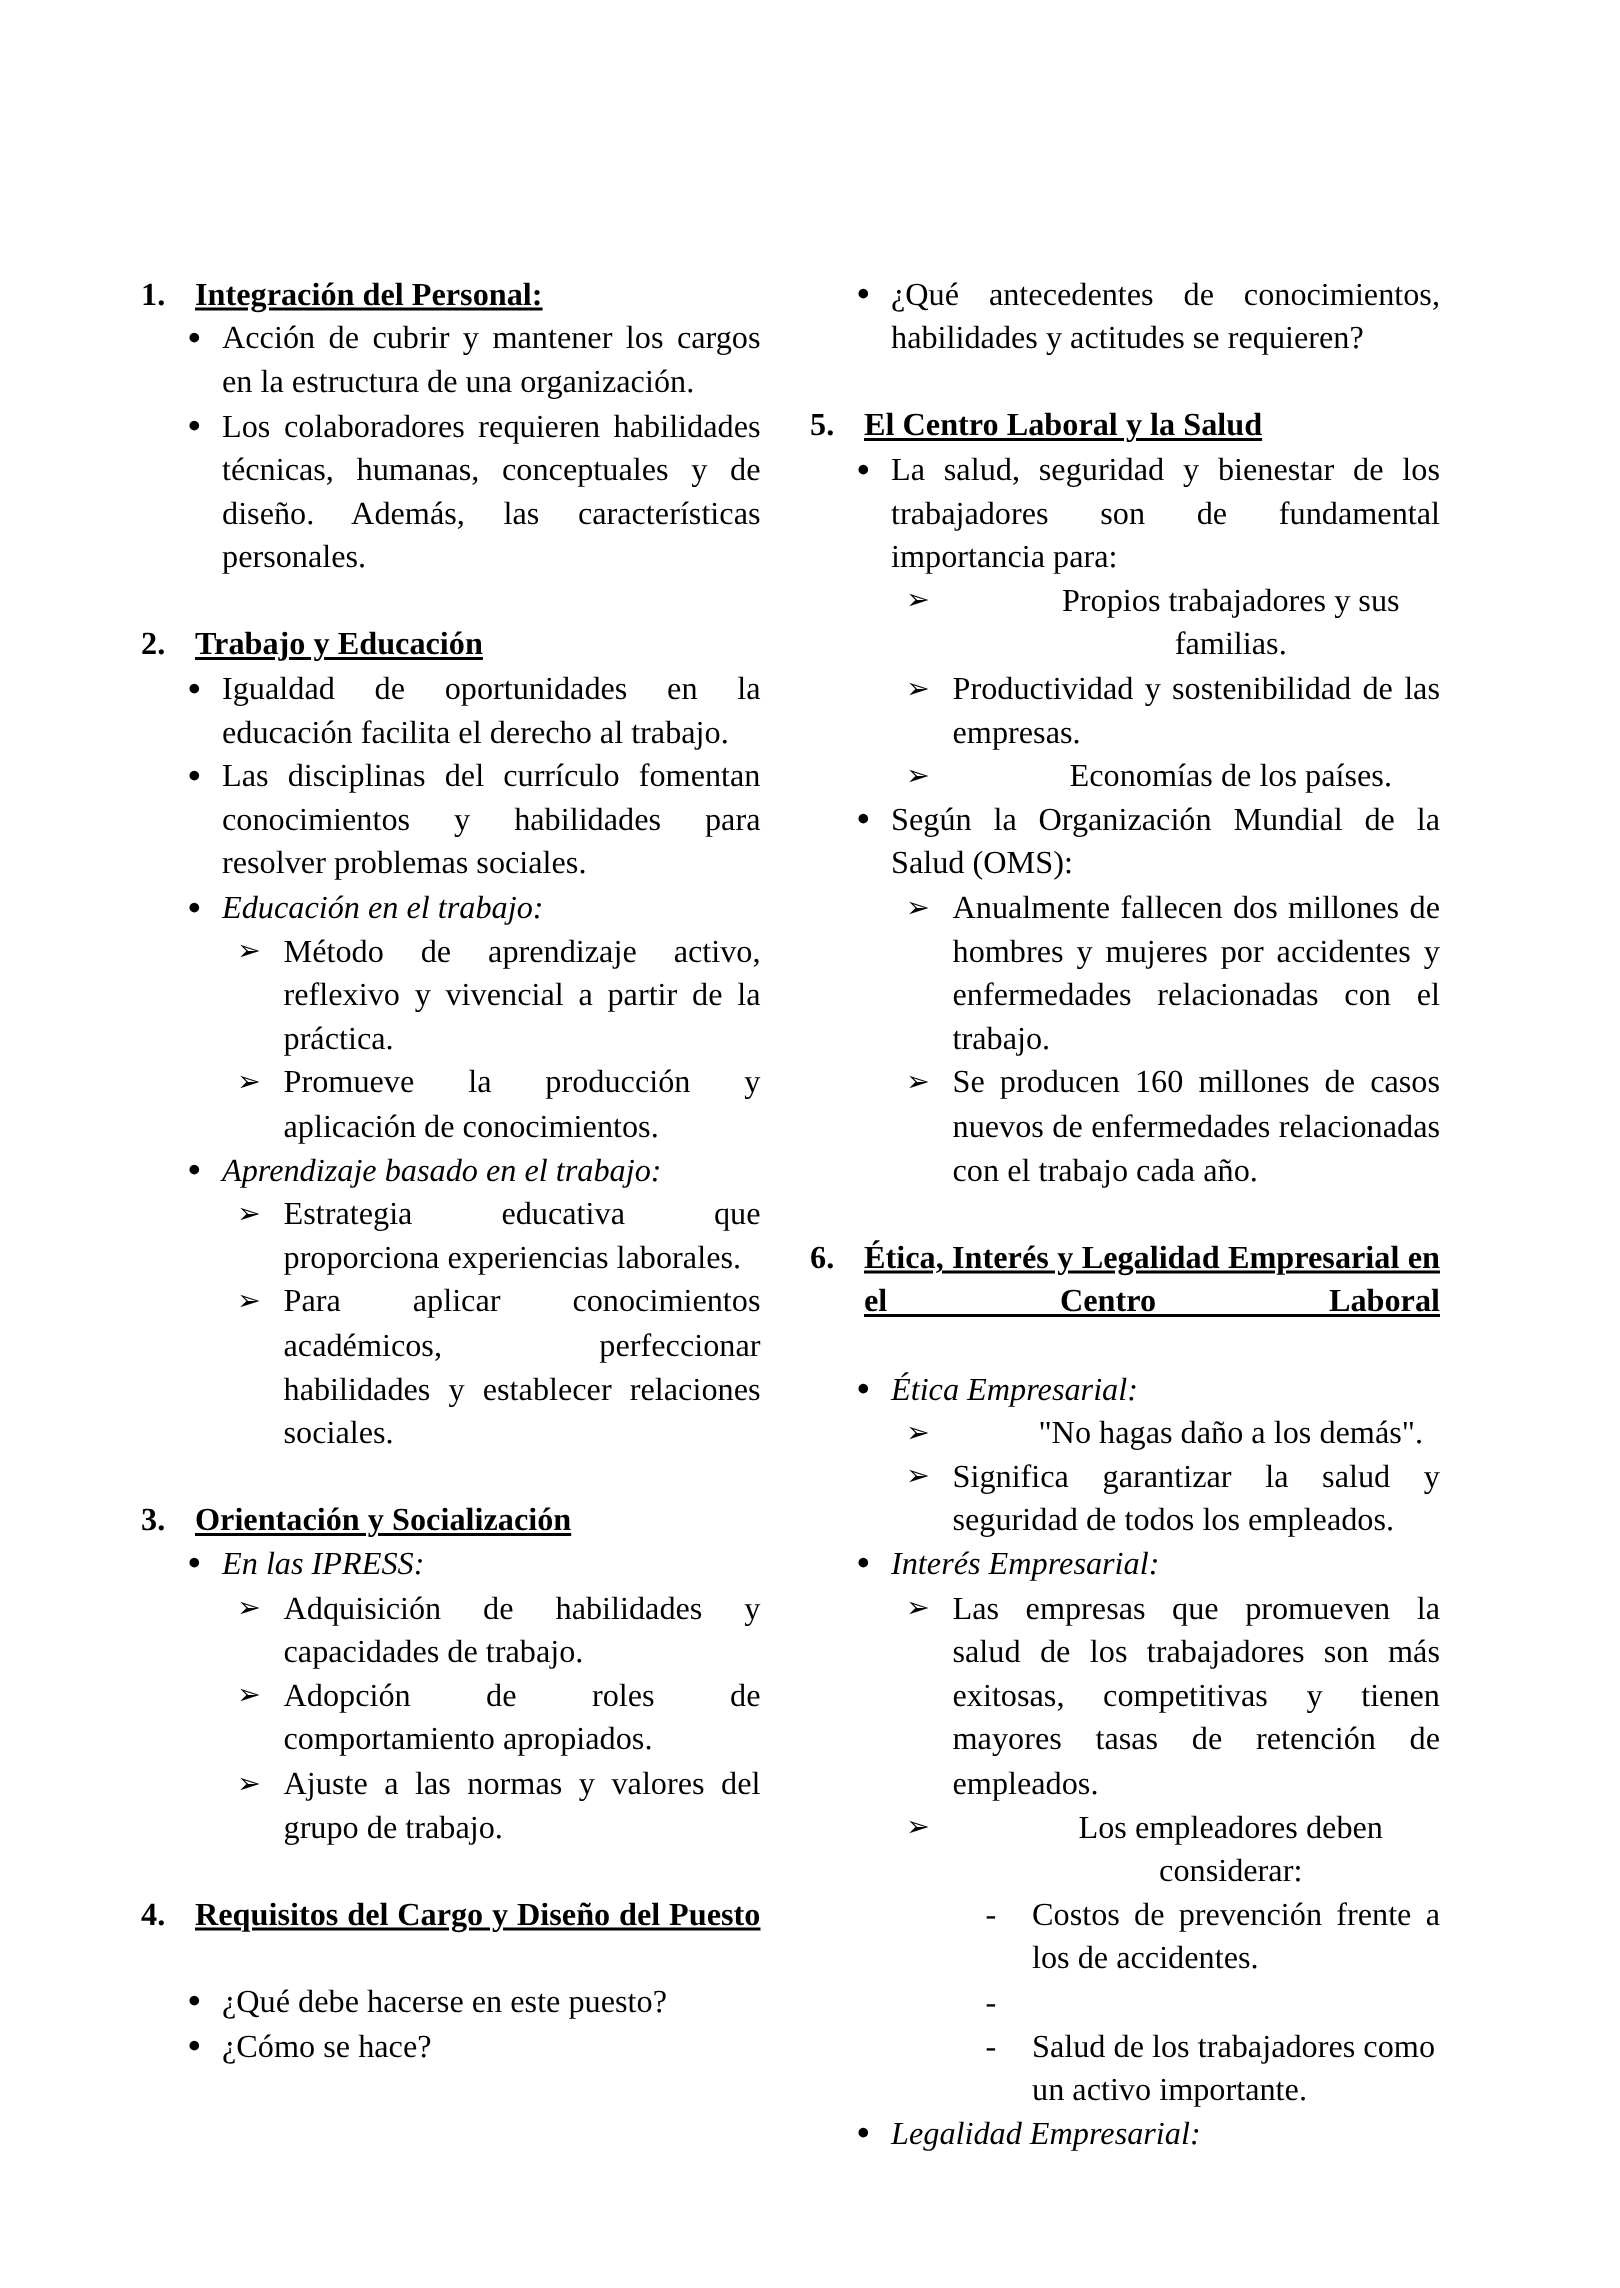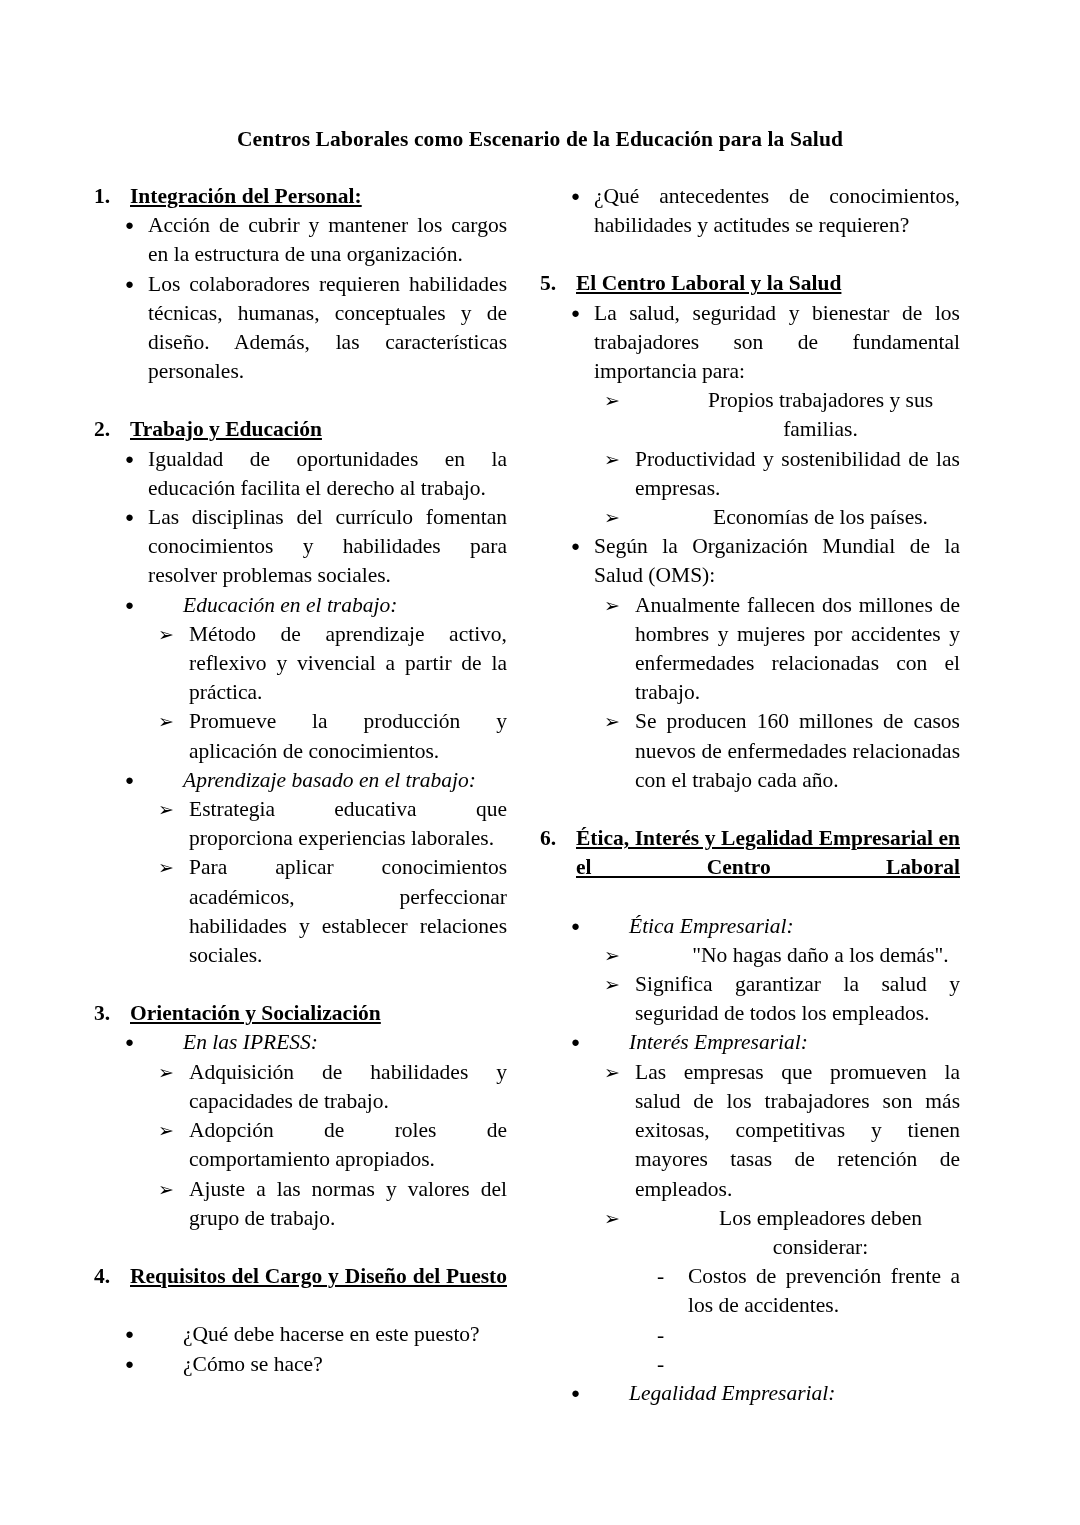--- a/index.html
+++ b/index.html
@@ -102,21 +102,21 @@
     padding-left: 1px;
     box-sizing: border-box;
   }
   .lvl1 .bd {
     flex: 1 1 auto;
     font-size: 21.5px;
     line-height: 29.2px;
     text-align: justify;
     text-justify: inter-word;
   }
-  .lvl1 .bd.nojust { text-align: left; margin-left: 35px; }
+  .lvl1 .bd.nojust { text-align: left; }
   .lvl1 .bd.it { font-style: italic; }
 
   
   .lvl2 {
     display: flex;
     margin-left: 64px;
   }
   .lvl2 .mk {
     flex: 0 0 31px;
     width: 31px;
@@ -155,21 +155,20 @@
   .lvl3 .bd.nojust { text-align: left; }
 
   
   .gap-block { height: 29px; }
 </style>
 </head>
 <body>
 
 <div class="page">
 
-  <div class="doc-title">Centros Laborales como Escenario de la Educación para la Salud</div>
 
   <div class="columns">
 
     <div class="col col-left">
 
       <div class="section">
         <span class="sec-num">1.</span>
         <span class="sec-title">Integración del Personal:</span>
       </div>
       <div class="lvl1">
@@ -335,20 +334,21 @@
         </div>
         <div class="lvl3">
           <span class="mk">-</span>
           <span class="bd">Costos de prevención frente a los de accidentes.</span>
         </div>
         <div class="lvl3">
           <span class="mk">-</span>
         </div>
         <div class="lvl3">
           <span class="mk">-</span>
+          <span class="bd nojust">Salud de los trabajadores como un activo importante.</span>
         </div>
         <div class="lvl1">
           <span class="mk">●</span>
           <span class="bd it nojust">Legalidad Empresarial:</span>
         </div>
 
       </div>
     </div>
 
   </div>

